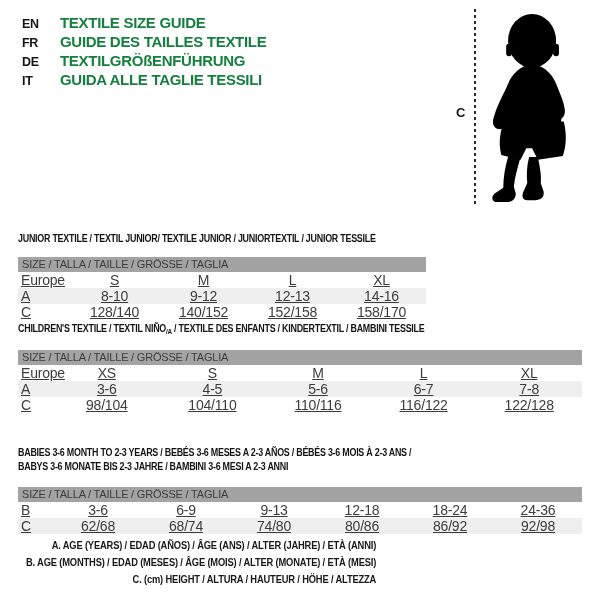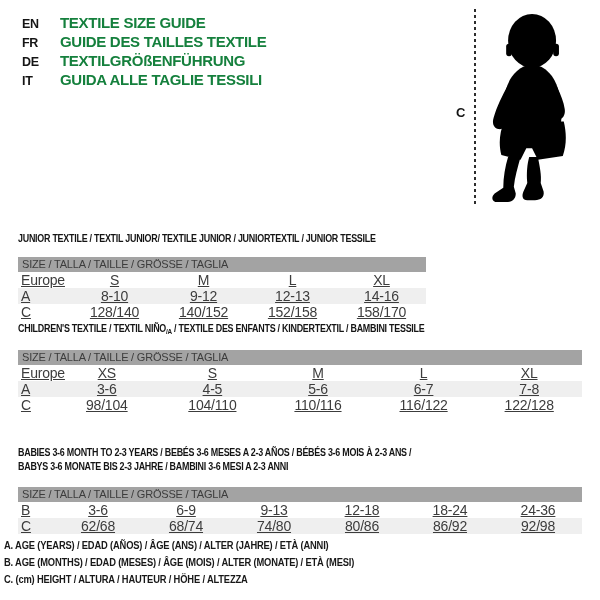--- a/index.html
+++ b/index.html
@@ -60,21 +60,21 @@
   table { border-collapse:collapse; width:100%; table-layout:fixed; }
   td {
     font-size:14px; color:#3c3c3c; height:16px;
     text-align:center; letter-spacing:-0.2px;
     vertical-align:middle; overflow:visible; white-space:nowrap;text-decoration:underline;
   }
   td.rowlabel { text-align:left; padding-left:3px; }
   tr.alt { background:#efefef; }
 
   
-  .footnotes { position:absolute; left:4px; top:537px; }
+  .footnotes { position:absolute; left:26px; top:537px;text-align:right; }
   .footnote {
     font-weight:bold; font-size:11px; line-height:17px;
     letter-spacing:-0.2px; color:#181818; white-space:nowrap;
     transform:scaleX(0.85); transform-origin:0 0;
   }
 </style>
 </head>
 <body>
 
 <div class="lang-list">

